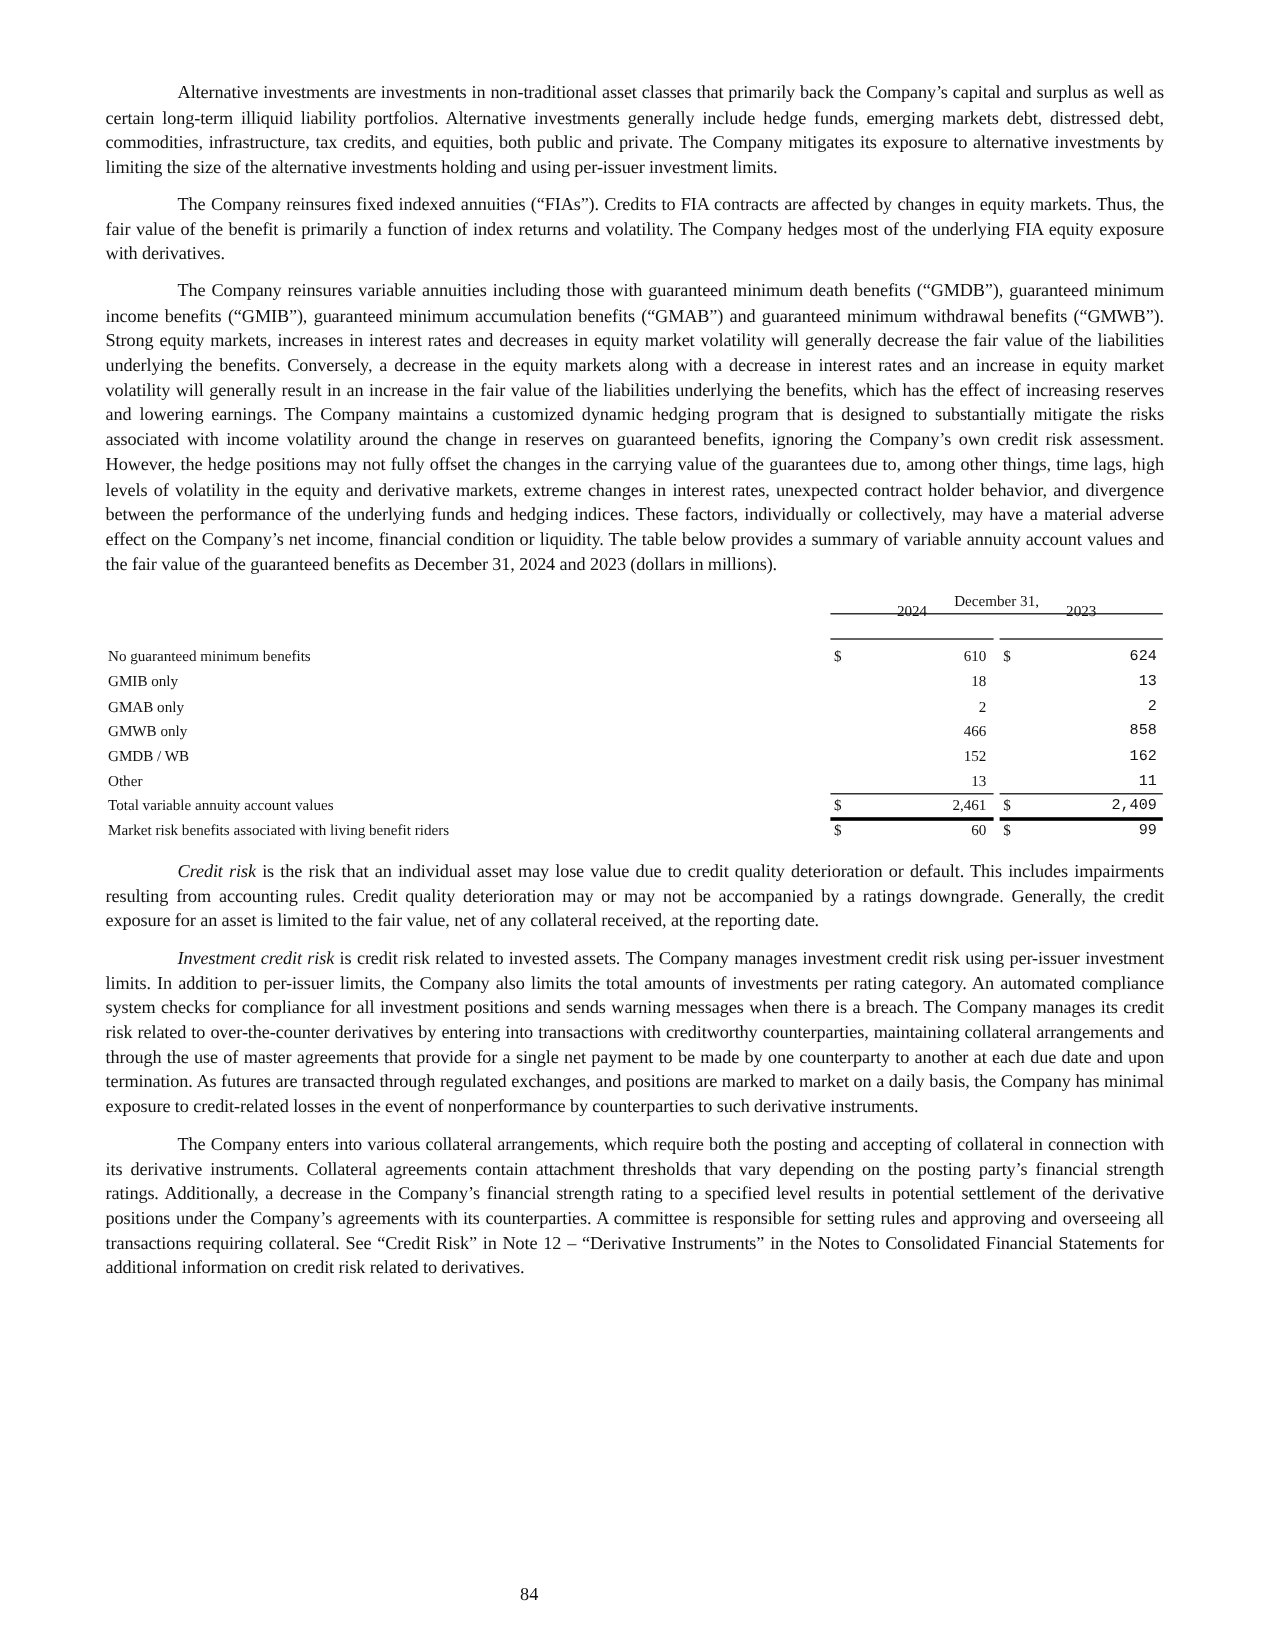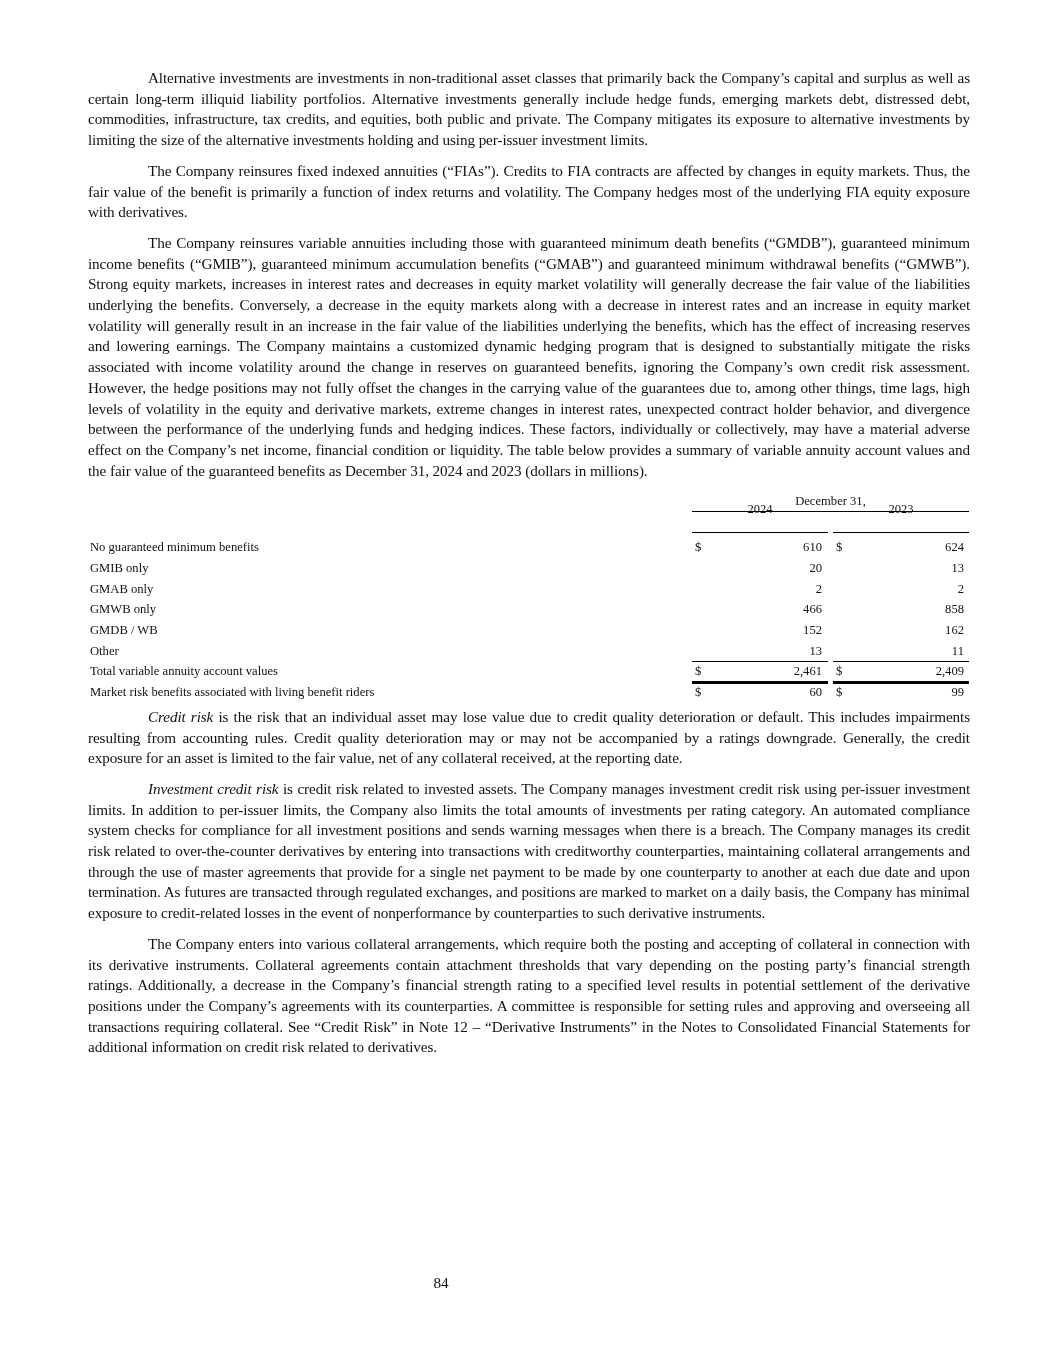--- a/index.html
+++ b/index.html
@@ -6,43 +6,43 @@
   body {
     width: 1055px; height: 1365px; position: relative; overflow: hidden;
     font-family: "Liberation Serif", serif; color: #111; font-size: 15.2px;
   }
   .page { position: absolute; left: 88px; top: 68px; width: 882px; }
   p.body {
     margin: 0 0 10px 0; line-height: 20.7px; text-align: justify;
     text-indent: 60px; letter-spacing: -0.1px;
   }
   p.body em { }
-  .tbl { position: relative; margin-top: 12px; margin-bottom: 4px; font-size: 12.6px; }
+  .tbl { position: relative; margin-top: 12px; margin-bottom: 14px; font-size: 12.6px; }
   .tbl-head { position: relative; height: 44px; }
   .hdr-dec { position: absolute; left: 604px; width: 277px; top: 0; text-align: center; line-height: 16px; }
   .hdr-line { position: absolute; left: 604px; width: 277px; top: 18px; border-top: 1.5px solid #000; }
   .hdr-y { position: absolute; top: 8px; line-height: 16px; text-align: center; }
   .hdr-y.y1 { left: 604px; width: 136px; }
   .hdr-y.y2 { left: 745px; width: 136px; }
   .hdr-uline { position: absolute; top: 39px; border-top: 1.5px solid #000; }
   .hdr-uline.u1 { left: 604px; width: 136px; }
   .hdr-uline.u2 { left: 745px; width: 136px; }
   .row { position: relative; height: 20.7px; line-height: 20.7px; }
   .row .label { position: absolute; left: 2px; top: 0; white-space: nowrap; }
   .row .dol { position: absolute; top: 0; }
   .row .dol.d1 { left: 607px; }
   .row .dol.d2 { left: 748px; }
   .row .val { position: absolute; top: 0; text-align: right; }
   .row .val.v1 { left: 650px; width: 84px; }
-  .row .val.v2 { left: 790px; width: 86px; }
+  .row .val.v2 { left: 790px; width: 86px; font-family: Liberation Mono, monospace; }
   .row .topline { position: absolute; top: 0; border-top: 1px solid #000; }
   .row .dblline { position: absolute; top: -1px; border-top: 3px solid #000; }
   .row .l1 { left: 604px; width: 136px; }
   .row .l2 { left: 745px; width: 136px; }
-  .pagenum { position: absolute; left: 0; width: 882px; top: 1274px; text-align: center; font-size: 15.2px; }
+  .pagenum { position: absolute; left: 0; width: 882px; top: 1320px; text-align: center; font-size: 15.2px; }
 </style>
 </head>
 <body>
 
 <div class="page">
   <p class="body">Alternative investments are investments in non-traditional asset classes that primarily back the Company’s capital and surplus as well as certain long-term illiquid liability portfolios. Alternative investments generally include hedge funds, emerging markets debt, distressed debt, commodities, infrastructure, tax credits, and equities, both public and private. The Company mitigates its exposure to alternative investments by limiting the size of the alternative investments holding and using per-issuer investment limits.</p>
   <p class="body">The Company reinsures fixed indexed annuities (“FIAs”). Credits to FIA contracts are affected by changes in equity markets. Thus, the fair value of the benefit is primarily a function of index returns and volatility. The Company hedges most of the underlying FIA equity exposure with derivatives.</p>
   <p class="body">The Company reinsures variable annuities including those with guaranteed minimum death benefits (“GMDB”), guaranteed minimum income benefits (“GMIB”), guaranteed minimum accumulation benefits (“GMAB”) and guaranteed minimum withdrawal benefits (“GMWB”). Strong equity markets, increases in interest rates and decreases in equity market volatility will generally decrease the fair value of the liabilities underlying the benefits. Conversely, a decrease in the equity markets along with a decrease in interest rates and an increase in equity market volatility will generally result in an increase in the fair value of the liabilities underlying the benefits, which has the effect of increasing reserves and lowering earnings. The Company maintains a customized dynamic hedging program that is designed to substantially mitigate the risks associated with income volatility around the change in reserves on guaranteed benefits, ignoring the Company’s own credit risk assessment. However, the hedge positions may not fully offset the changes in the carrying value of the guarantees due to, among other things, time lags, high levels of volatility in the equity and derivative markets, extreme changes in interest rates, unexpected contract holder behavior, and divergence between the performance of the underlying funds and hedging indices. These factors, individually or collectively, may have a material adverse effect on the Company’s net income, financial condition or liquidity. The table below provides a summary of variable annuity account values and the fair value of the guaranteed benefits as December 31, 2024 and 2023 (dollars in millions).</p>
 
   <div class="tbl">
@@ -57,21 +57,21 @@
 
     <div class="row">
       <span class="label">No guaranteed minimum benefits</span>
       <span class="dol d1">$</span>
       <span class="val v1">610</span>
       <span class="dol d2">$</span>
       <span class="val v2">624</span>
     </div>
     <div class="row">
       <span class="label">GMIB only</span>
-      <span class="val v1">20</span>
+      <span class="val v1">18</span>
       <span class="val v2">13</span>
     </div>
     <div class="row">
       <span class="label">GMAB only</span>
       <span class="val v1">2</span>
       <span class="val v2">2</span>
     </div>
     <div class="row">
       <span class="label">GMWB only</span>
       <span class="val v1">466</span>

